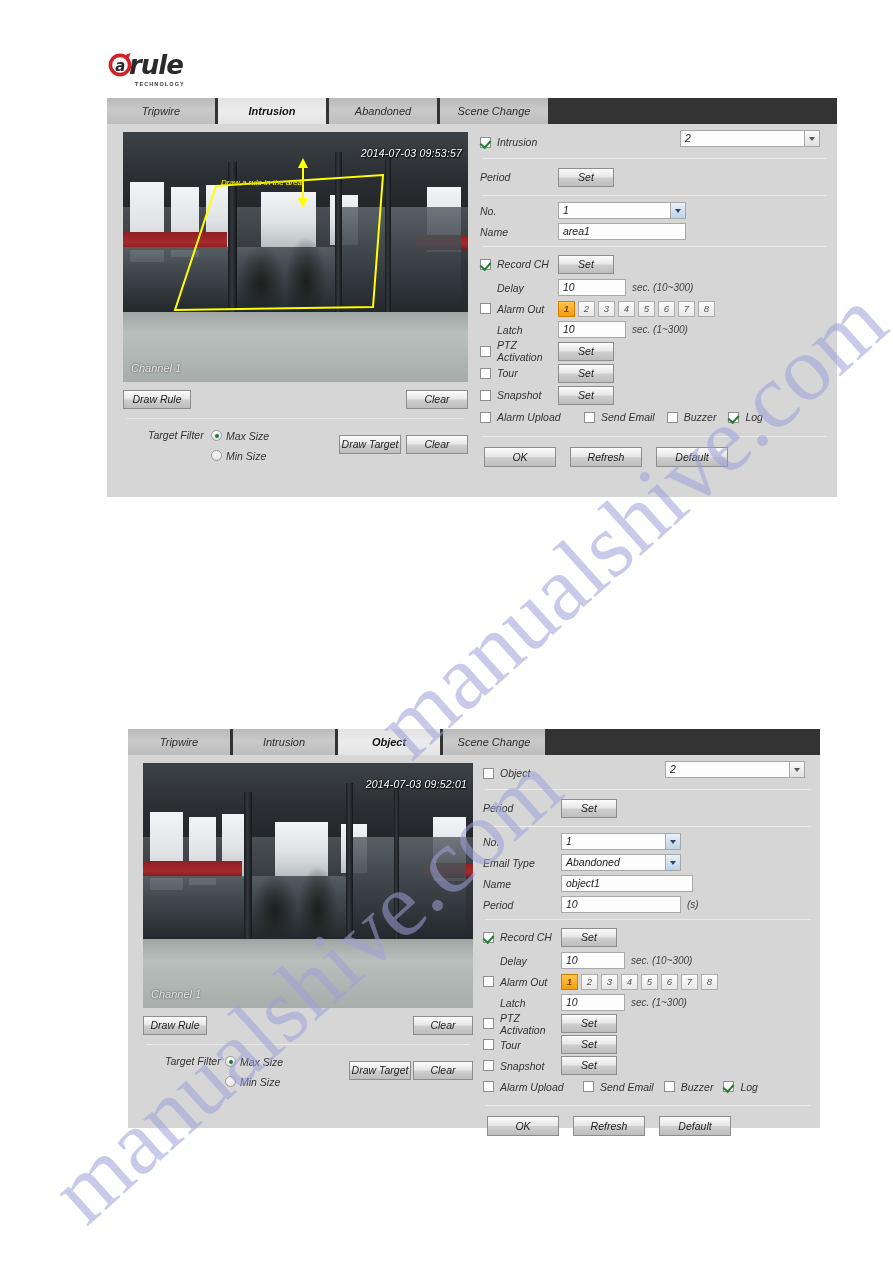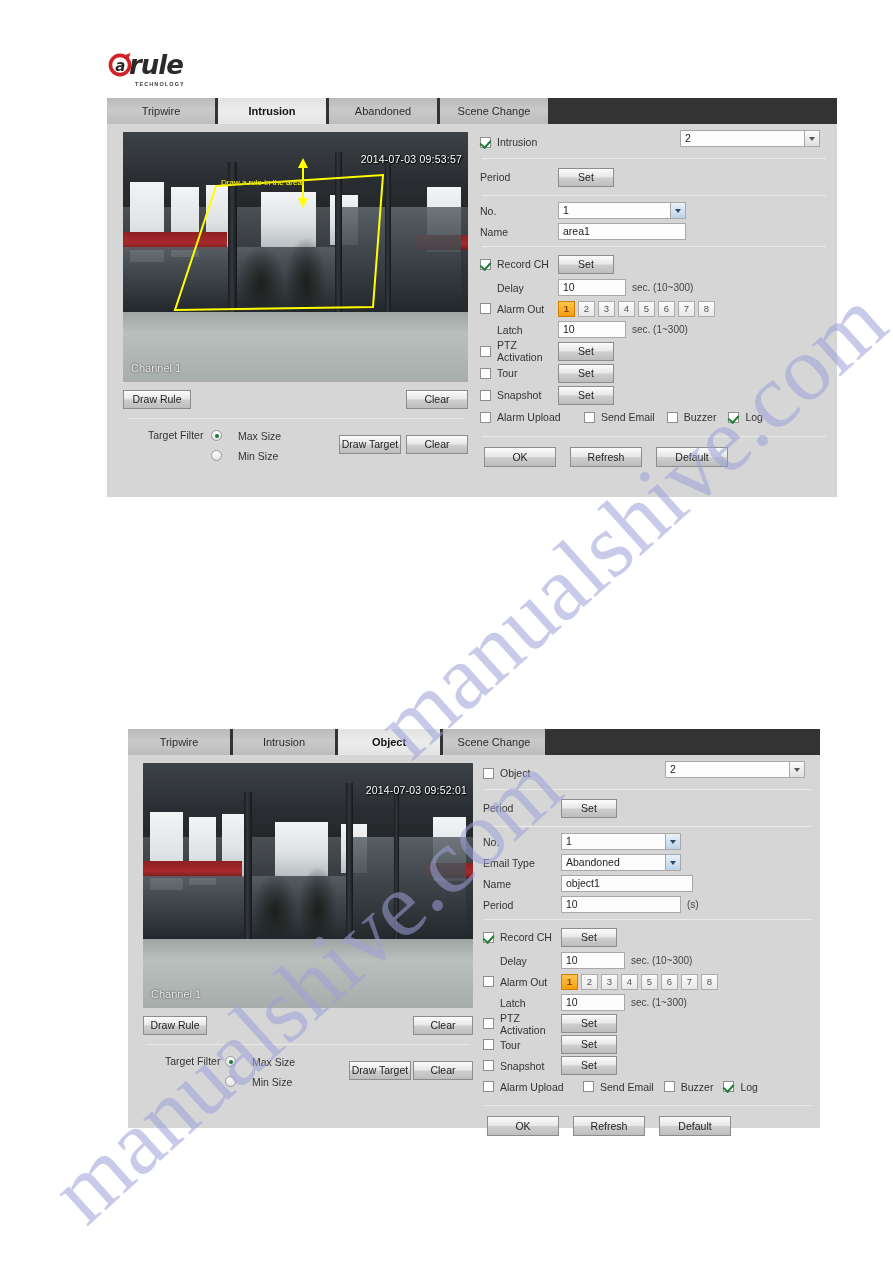--- a/index.html
+++ b/index.html
@@ -40,21 +40,21 @@
     font-size: 26px; font-weight: 700; font-style: italic;
     color: #2b2b2b; letter-spacing: -1px; margin-left: -4px;
   }
   .logo-sub {
     font-family: "Liberation Sans", sans-serif;
     font-size: 5.5px; font-weight: 700; color: #3a3a3a;
     letter-spacing: 1.1px; margin-left: 28px; margin-top: 1px;
   }
 
   
-  .panel { position: absolute; background: #d6d6d6; }
+  .panel { position: absolute; background: #d6d6d6; font-style: italic; }
   .panel.p1 { left: 107px; top: 98px; width: 730px; height: 399px; }
   .panel.p2 { left: 128px; top: 729px; width: 692px; height: 399px; }
 
   .tabbar { display: flex; height: 26px; background: #333333; }
   .tab {
     height: 26px;
     background: linear-gradient(to bottom, #b9b9b9 0%, #c9c9c9 45%, #bdbdbd 100%);
     color: #2c2c2c;
     font-size: 11px;
     display: flex; align-items: center; justify-content: center;
@@ -108,21 +108,21 @@
   .vid-pillar {
     position: absolute;
     background: linear-gradient(to right, #1a1d20 0%, #33383c 45%, #15181a 100%);
   }
   .vid-plant {
     position: absolute;
     background: radial-gradient(ellipse at 50% 60%, #1b1f1c 0%, rgba(20,24,21,0) 70%);
   }
 
   .vid-time {
-    position: absolute; right: 6px; top: 21px;
+    position: absolute; right: 6px; top: 15px;
     color: #fff; font-size: 10.5px;
     font-family: "Liberation Sans", sans-serif;
     text-shadow: 0 0 2px #000, 1px 1px 1px #000;
     letter-spacing: .2px;
   }
   .vid-chan {
     position: absolute; left: 8px; bottom: 8px;
     color: #e8e8e8; font-size: 11px;
     text-shadow: 0 0 2px #333;
   }
@@ -147,21 +147,21 @@
     border: 1px solid #8d8d8d;
     color: #222; font-size: 10.5px;
     height: 19px; line-height: 17px;
     text-align: center;
     display: inline-block;
     cursor: pointer;
     font-family: "Liberation Sans", sans-serif;
   }
   .btn.sm { width: 56px; }
 
-  .radio-line { display: flex; align-items: center; gap: 16px; height: 17px; font-size: 10.5px; color: #333; }
+  .radio-line { display: flex; align-items: center; gap: 4px; height: 17px; font-size: 10.5px; color: #333; }
   .radio {
     width: 11px; height: 11px; border-radius: 50%;
     background: linear-gradient(to bottom,#ffffff,#e2e2e2);
     border: 1px solid #9a9a9a; position: relative; flex: none;
   }
   .radio.on::after {
     content: ""; position: absolute; left: 2.5px; top: 2.5px;
     width: 4px; height: 4px; border-radius: 50%; background: #1f7a33;
   }
 

